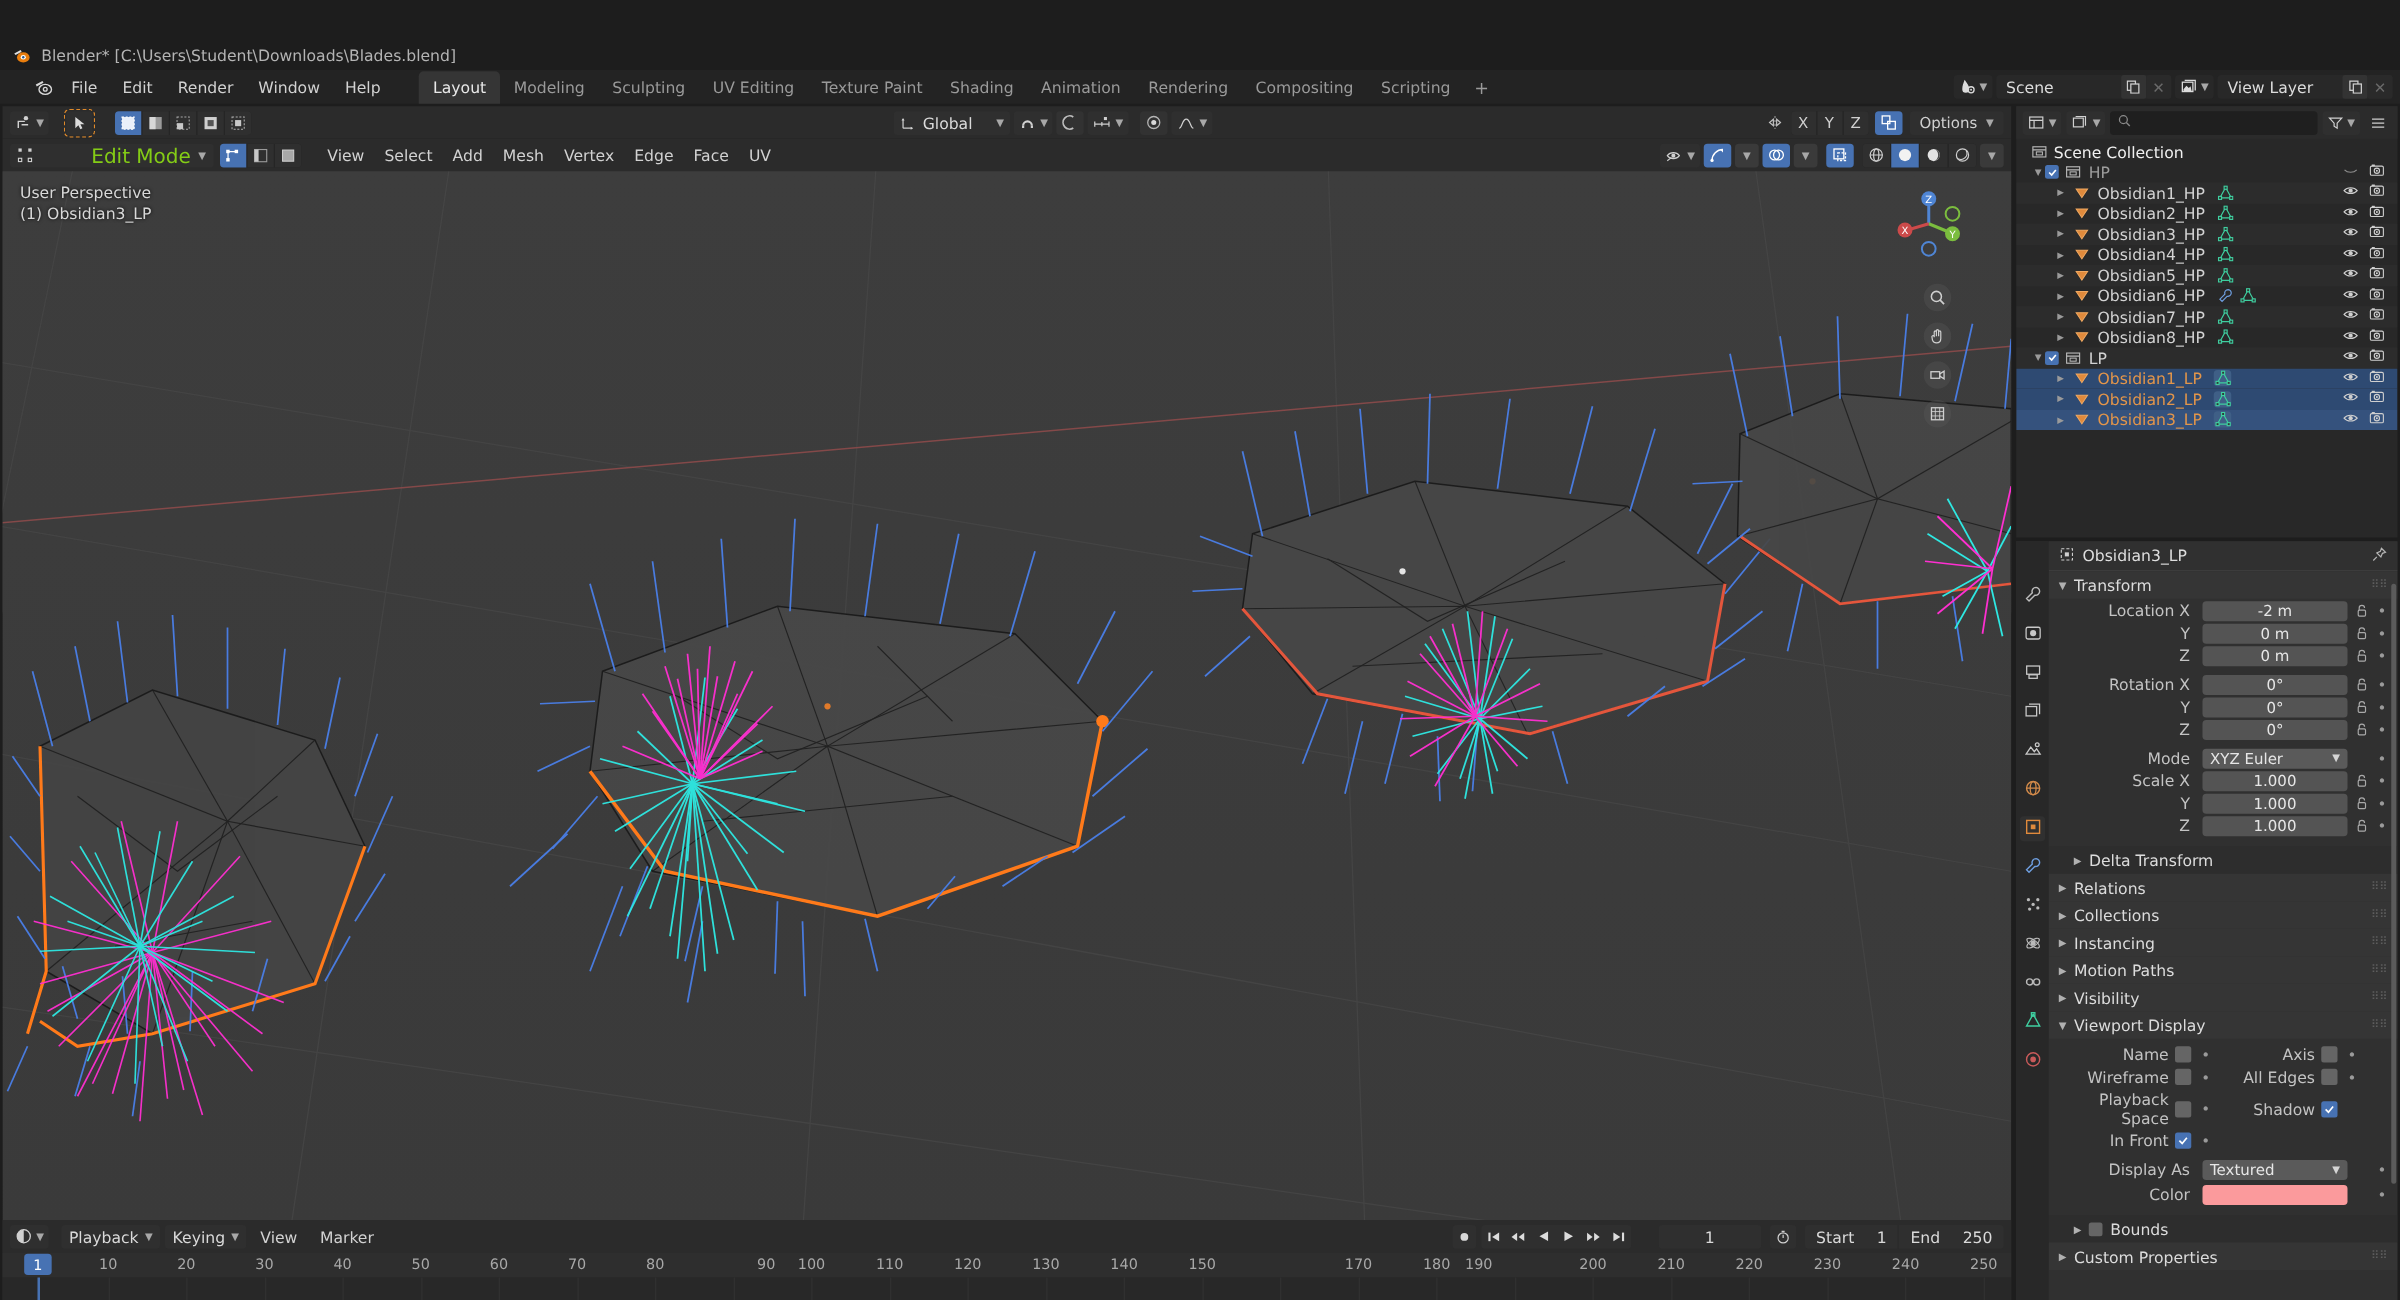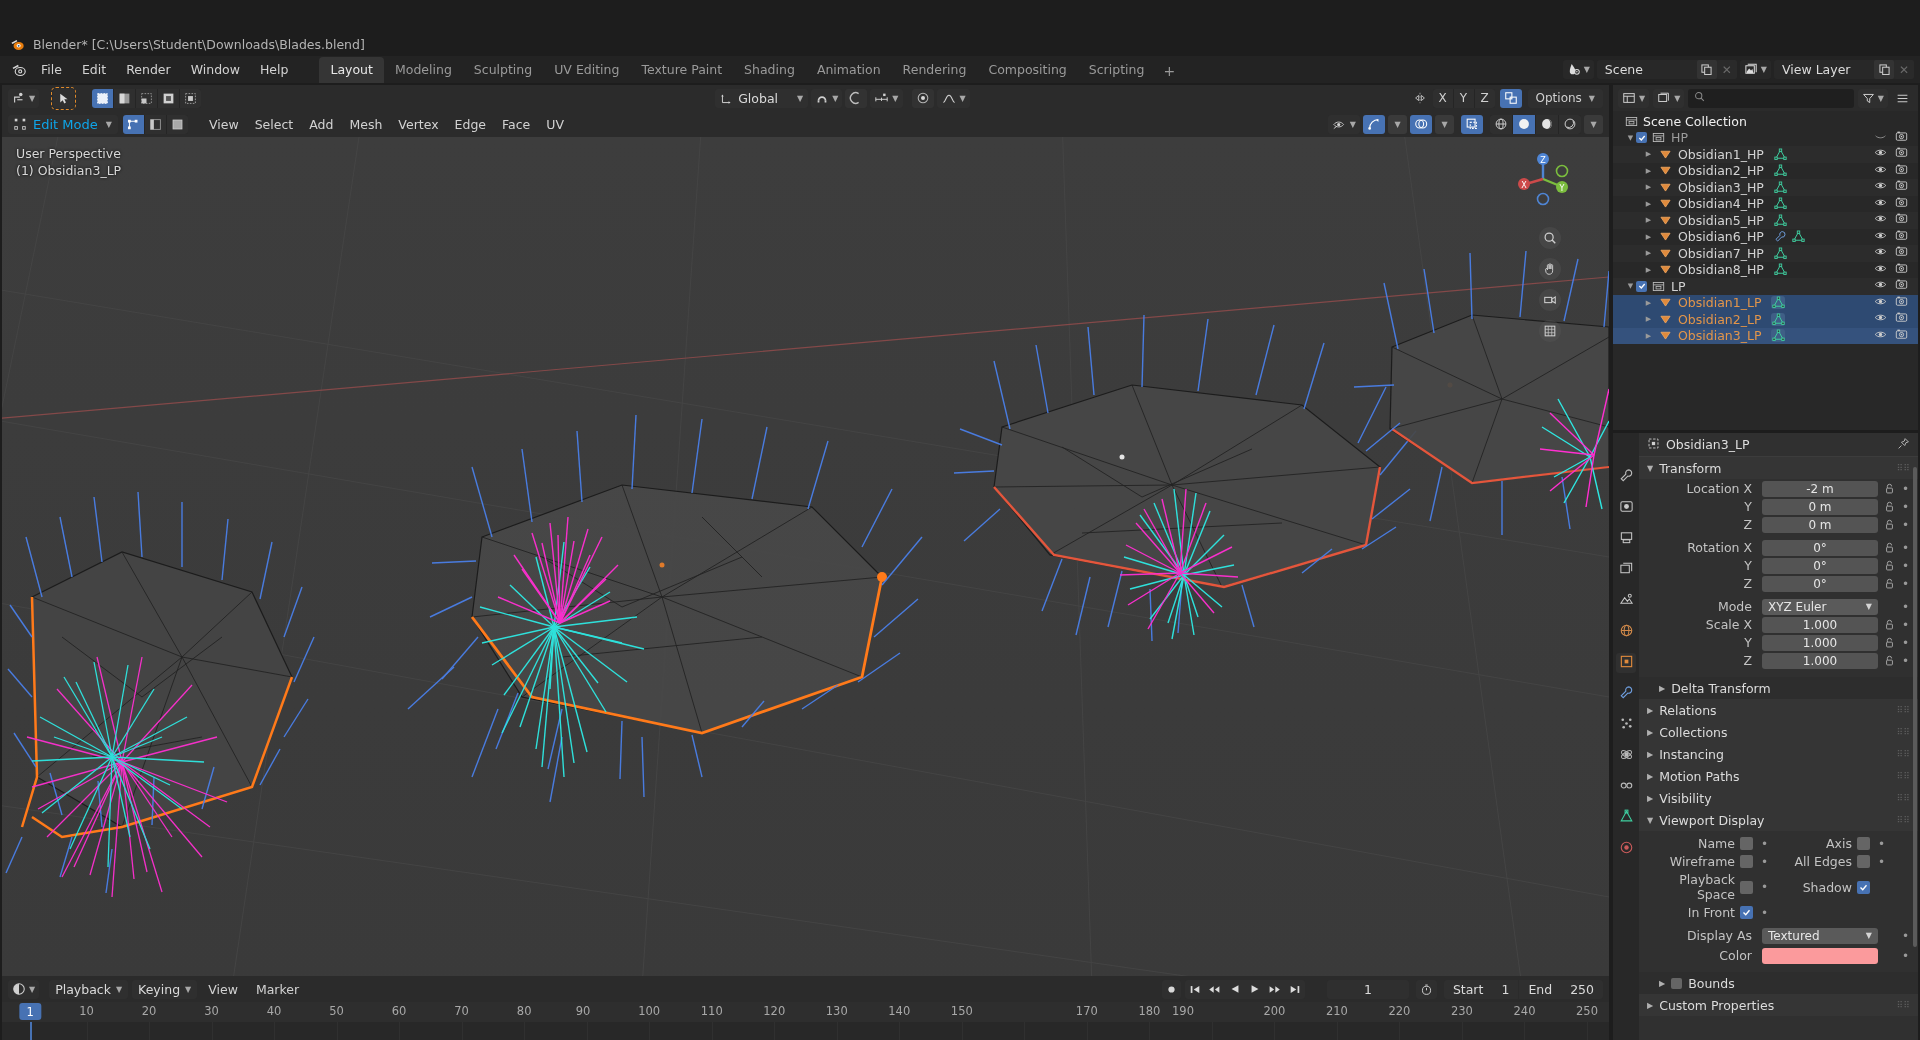--- a/index.html
+++ b/index.html
@@ -22,21 +22,21 @@
   .blender-logo {
     width: 15px; height: 15px; position: relative; flex: none;
   }
   .blender-logo svg { display:block; }
 
   
   .topbar {
     height: 27px; background: #232323;
     display: flex; align-items: stretch; position: relative;
   }
-  .topbar-left { display: flex; align-items: center; gap: 2px; padding-left: 8px; }
+  .topbar-left { display: flex; align-items: center; gap: 2px; padding-left: 24px; }
   .menu-logo { width: 22px; display:flex; align-items:center; justify-content:center; }
   .menu-item {
     padding: 3px 9px; font-size: 12.5px; color: #d2d2d2; border-radius: 3px;
     line-height: 15px;
   }
   .tabs { display: flex; align-items: flex-end; margin-left: 22px; }
   .tab {
     padding: 5px 11px 6px; font-size: 12.5px; color: #9a9a9a;
     border-radius: 4px 4px 0 0; line-height: 15px;
   }
@@ -84,21 +84,21 @@
   .hbtn.grp { background: #323232; }
   .hbtn.on { background: #4772b3; }
   .hgroup { display: flex; gap: 1px; background: #252525; border-radius: 3px; padding: 0; }
   .hgroup .hbtn { border-radius: 0; }
   .hgroup .hbtn:first-child { border-radius: 3px 0 0 3px; }
   .hgroup .hbtn:last-child { border-radius: 0 3px 3px 0; }
   .modebox {
     height: 19px; background: #2f2f2f; border-radius: 3px; display: flex;
     align-items: center; gap: 6px; padding: 0 6px 0 5px; min-width: 110px;
   }
-  .modebox .lbl { font-size: 13px; color: #0ea5e9; }
+  .modebox .lbl { font-size: 16px; color: #84cc16; margin-left: 40px; }
   .vmenu { padding: 2px 8px; font-size: 12.5px; color: #d2d2d2; border-radius: 3px; }
   .tool-select-active {
     outline: 1.5px dashed #e08a2b; outline-offset: 1px;
   }
   .globalbox {
     height: 19px; background: #2f2f2f; border-radius: 3px; display:flex;
     align-items:center; gap:5px; padding: 0 5px; font-size: 12.5px; color:#dadada;
   }
 
   
@@ -979,21 +979,21 @@
 
         <div class="tl-ruler" id="tl-ruler">
             <div class="tl-tick" style="left: 84.52px;">10</div>
             <div class="tl-tick" style="left: 147.04px;">20</div>
             <div class="tl-tick" style="left: 209.56px;">30</div>
             <div class="tl-tick" style="left: 272.08px;">40</div>
             <div class="tl-tick" style="left: 334.6px;">50</div>
             <div class="tl-tick" style="left: 397.12px;">60</div>
             <div class="tl-tick" style="left: 459.64px;">70</div>
             <div class="tl-tick" style="left: 522.16px;">80</div>
-            <div class="tl-tick" style="left: 581px;">90</div>
+            <div class="tl-tick" style="left: 611px;">90</div>
             <div class="tl-tick" style="left: 647.2px;">100</div>
             <div class="tl-tick" style="left: 709.72px;">110</div>
             <div class="tl-tick" style="left: 772.24px;">120</div>
             <div class="tl-tick" style="left: 834.76px;">130</div>
             <div class="tl-tick" style="left: 897.28px;">140</div>
             <div class="tl-tick" style="left: 959.8px;">150</div>
             <div class="tl-tick" style="left: 1022.32px; margin-top: 29px;">160</div>
             <div class="tl-tick" style="left: 1084.84px;">170</div>
             <div class="tl-tick" style="left: 1147.36px;">180</div>
             <div class="tl-tick" style="left: 1181px;">190</div>

